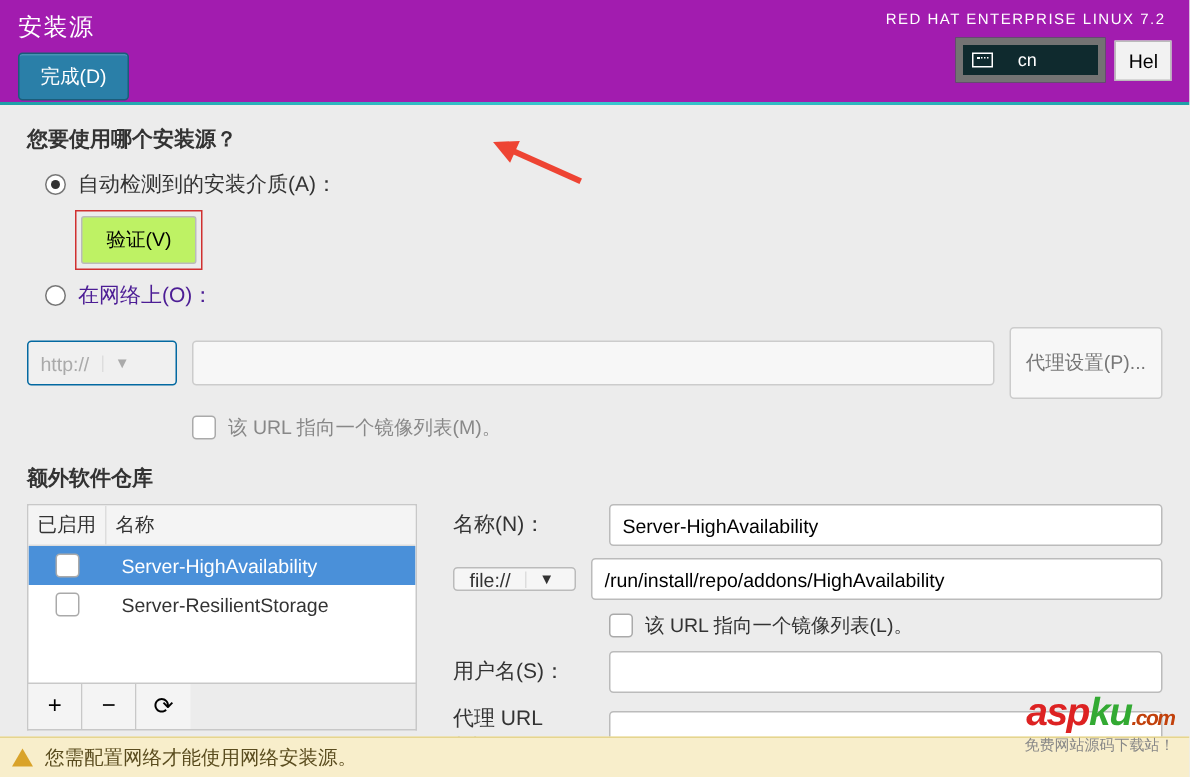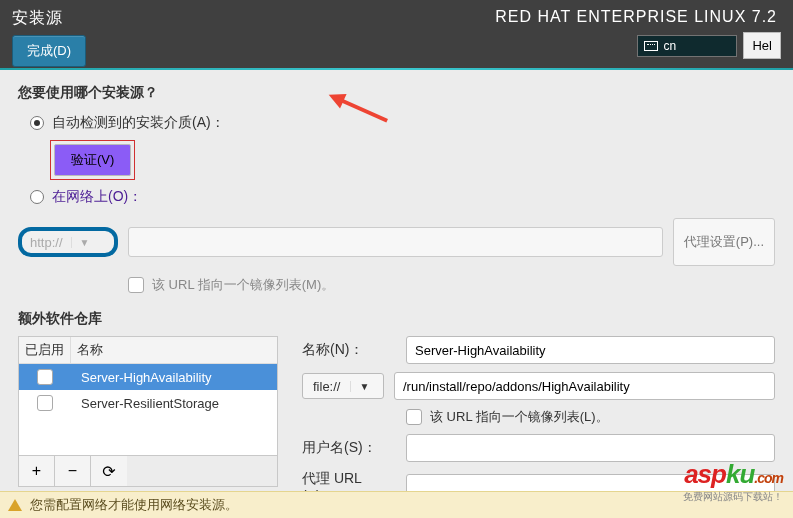--- a/index.html
+++ b/index.html
@@ -1,46 +1,46 @@
 <!DOCTYPE html>
 <html><head>
 <meta charset="utf-8">
 <style>
 * { box-sizing: border-box; margin: 0; padding: 0; font-family: "Microsoft YaHei", sans-serif; }
 body { width: 793px; height: 518px; background: #ececec; overflow: hidden; position: relative; }
 
-.header { background: #404040; color: #fff; height: 68px; display: flex; align-items: flex-start; padding: 8px 12px; position: relative; }
+.header { background: #a21caf; color: #fff; height: 68px; display: flex; align-items: flex-start; padding: 8px 12px; position: relative; }
 .header-left { display: flex; flex-direction: column; gap: 6px; }
 .title { font-size: 16px; font-weight: 400; color: #fff; letter-spacing: 1px; }
 .done-btn { background: #2a7fa8; border: 1px solid #1b5c7a; color: #fff; padding: 6px 14px; font-size: 13px; border-radius: 3px; cursor: pointer; box-shadow: inset 0 1px 0 rgba(255,255,255,0.15); }
 .header-right { margin-left: auto; display: flex; flex-direction: column; align-items: flex-end; gap: 6px; }
-.distro { font-size: 16px; letter-spacing: 1px; margin-right: 4px; }
+.distro { font-size: 10px; letter-spacing: 1px; margin-right: 4px; }
 .hr-row { display: flex; gap: 6px; align-items: center; }
-.kb { border: 1px solid #737373; background: #0f2a2e; color: #fff; padding: 3px 6px; display: flex; align-items: center; gap: 5px; font-size: 12px; width: 100px; }
+.kb { border: 5px solid #737373; background: #0f2a2e; color: #fff; padding: 3px 6px; display: flex; align-items: center; gap: 16px; font-size: 12px; width: 100px; }
 .kb-icon { width: 14px; height: 10px; border: 1px solid #fff; position: relative; }
 .kb-icon::before { content: ""; position: absolute; left: 2px; right: 2px; top: 2px; height: 2px; border-top: 1px dotted #fff; }
 .help-btn { background: #f2f2f2; border: 1px solid #bbb; padding: 5px 8px; font-size: 13px; border-radius: 0; }
 .sep { height: 2px; background: linear-gradient(90deg,#1fa0a7,#3bc8cf,#1fa0a7); }
 
 .content { padding: 14px 18px 0 18px; color: #333; font-size: 14px; }
 .q-label { font-weight: bold; margin-bottom: 12px; }
 .radio-row { display: flex; align-items: center; gap: 8px; margin-bottom: 8px; margin-left: 12px; }
 .radio { width: 14px; height: 14px; border: 1px solid #777; border-radius: 50%; display: inline-block; position: relative; background: #fff; }
 .radio.checked::after { content: ""; position: absolute; left: 3px; top: 3px; width: 6px; height: 6px; background: #333; border-radius: 50%; }
 
 .device-box { margin-left: 32px; display: flex; align-items: center; gap: 20px; position: relative; margin-bottom: 8px; }
 .device-lines { color: #555; font-size: 13px; line-height: 1.5; }
 .verify-wrap { border: 1px solid #d03030; padding: 3px; }
-.verify-btn { background: #8b5cf6; border: 1px solid #bbb; padding: 6px 16px; font-size: 13px; border-radius: 2px; cursor: pointer; }
+.verify-btn { background: #bef264; border: 1px solid #bbb; padding: 6px 16px; font-size: 13px; border-radius: 2px; cursor: pointer; }
 
 .arrow { position: absolute; left: 336px; top: 96px; pointer-events: none; }
 .arrow-line { width: 56px; height: 4px; background: #e43; transform: rotate(24deg); transform-origin: left center; }
 .arrow-head { position: absolute; left: -8px; top: -6px; width: 0; height: 0; border-top: 8px solid transparent; border-bottom: 8px solid transparent; border-right: 16px solid #e43; transform: rotate(24deg); }
 .net-inputs { display: flex; gap: 10px; margin-top: 12px; margin-left: 0; align-items: center; }
-.combo { display: flex; align-items: center; background: #f7f7f7; border: 4px solid #0369a1; border-radius: 13px; height: 30px; color: #999; }
+.combo { display: flex; align-items: center; background: #f7f7f7; border: 1px solid #0369a1; border-radius: 3px; height: 30px; color: #999; }
 .combo.disabled { color: #aaa; background: #f0f0f0; }
 .combo .txt { padding: 0 8px; font-size: 13px; }
 .combo .tri { padding: 0 8px; border-left: 1px solid #ddd; font-size: 10px; }
 .url-input { flex: 1; border: 1px solid #ccc; border-radius: 3px; height: 30px; background: #f7f7f7; }
 .proxy-btn { border: 1px solid #ccc; background: #f7f7f7; height: 48px; padding: 0 10px; font-size: 13px; color: #777; border-radius: 3px; white-space: nowrap; }
 .mirror-row { display: flex; align-items: center; gap: 8px; margin-top: 10px; margin-left: 110px; color: #888; font-size: 13px; }
 .chk { width: 16px; height: 16px; border: 1px solid #aaa; border-radius: 3px; background: #fff; display: inline-block; }
 
 .section-label { font-weight: bold; margin: 16px 0 8px 0; }
 .repo-area { display: flex; gap: 24px; }
@@ -56,21 +56,21 @@
 .repo-row.selected { background: #4a90d9; color: #fff; }
 .repo-row.selected .chk { background: #fff; }
 .repo-btns { display: flex; border: 1px solid #c8c8c8; border-top: none; }
 .repo-btns button { width: 36px; height: 30px; background: #f4f4f4; border: none; border-right: 1px solid #c8c8c8; font-size: 16px; cursor: pointer; display: flex; align-items: center; justify-content: center; }
 .repo-btns button:last-child { border-right: none; }
 
 .repo-right { flex: 1; display: flex; flex-direction: column; gap: 8px; }
 .form-row { display: flex; align-items: center; gap: 10px; }
 .form-row .lab { width: 94px; font-size: 14px; text-align: left; }
 .text-input { flex: 1; border: 1px solid #bbb; border-radius: 3px; height: 28px; padding: 0 8px; font-size: 13px; background: #fff; }
-.proto-combo { display: flex; align-items: center; border: 1px solid #bbb; border-radius: 3px; height: 26px; background: #f6f6f6; }
+.proto-combo { display: flex; align-items: center; border: 1px solid #bbb; border-radius: 3px; height: 16px; background: #f6f6f6; }
 .proto-combo .txt { padding: 0 10px; font-size: 13px; }
 .proto-combo .tri { padding: 0 8px; border-left: 1px solid #ddd; font-size: 10px; }
 
 .footer { position: absolute; left: 0; right: 0; bottom: 0; background: #f8eecb; border-top: 1px solid #e5d58f; padding: 4px 8px; display: flex; align-items: center; gap: 8px; font-size: 13px; color: #5a4c1e; }
 .warn-icon { width: 0; height: 0; border-left: 7px solid transparent; border-right: 7px solid transparent; border-bottom: 12px solid #d9a32a; position: relative; }
 
 .logo { position: absolute; right: 10px; bottom: 14px; text-align: right; pointer-events: none; }
 .logo .big { font-size: 26px; font-weight: bold; font-style: italic; letter-spacing: -1px; }
 .logo .big .r { color: #d22; }
 .logo .big .g { color: #3a3; font-style: italic; }

